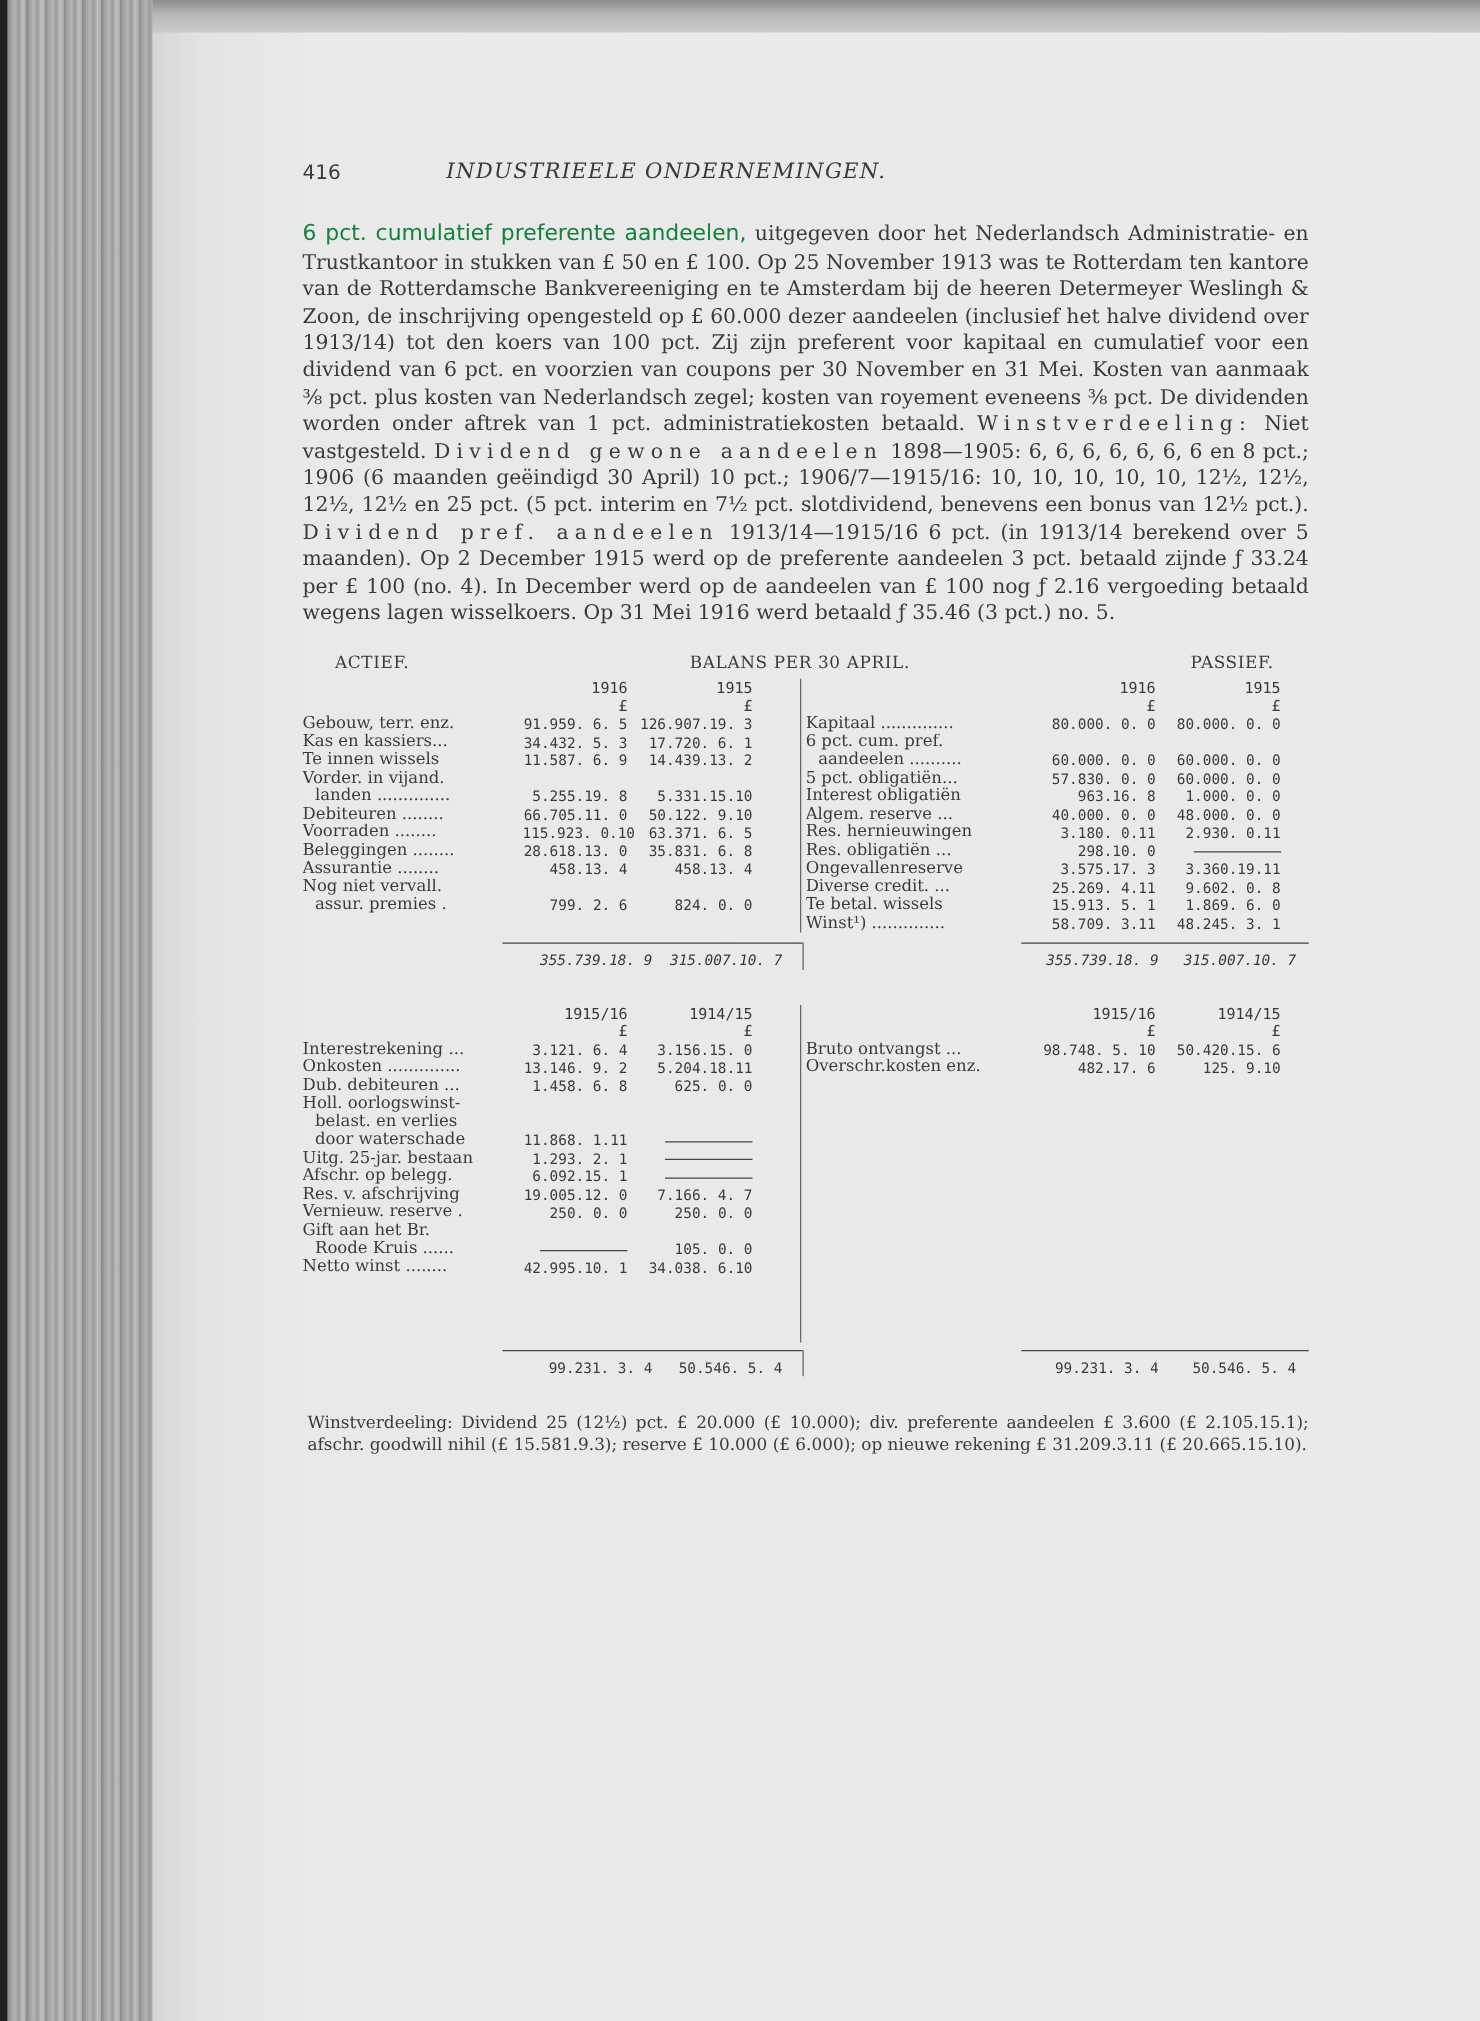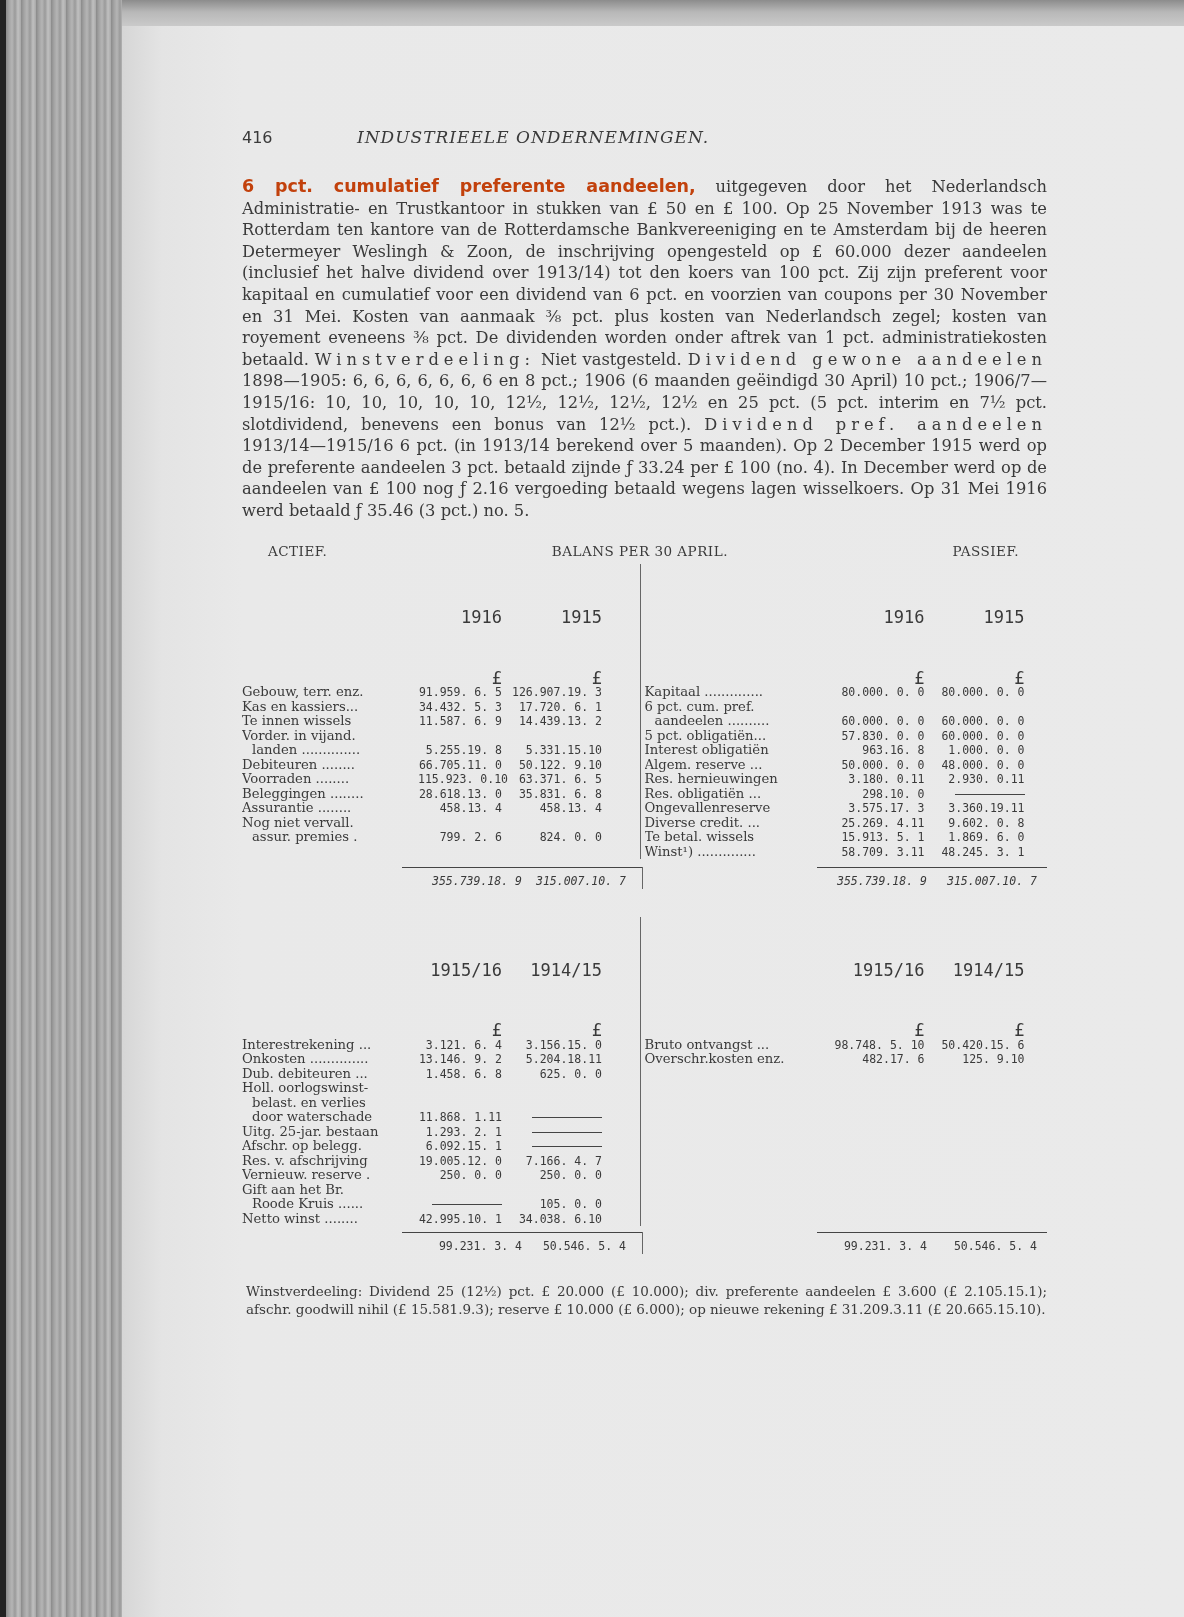--- a/index.html
+++ b/index.html
@@ -20,38 +20,38 @@
   }
   .page {
     position:absolute; left:122px; top:26px; width:1062px; height:1591px;
     background:linear-gradient(90deg,#d6d6d6 0,#e4e4e4 40px,#e9e9e9 120px,#eaeaea 100%);
   }
   .content { position:absolute; left:242px; top:122px; width:805px; font-size:16.3px; }
   .runhead { display:flex; font-size:17px; height:30px; align-items:center; }
   .runhead .pno { width:60px; font-family:"DejaVu Sans",sans-serif; font-size:16px; }
   .runhead .rt { font-style:italic; letter-spacing:1px; margin-left:55px; }
   .body-text { margin-top:24px; text-align:justify; line-height:21.6px; font-size:16.3px; }
-  .bold-lead { font-family:"DejaVu Sans",sans-serif; font-weight:bold; font-size:17.5px; color:#c2410c; }
+  .bold-lead { font-family:"DejaVu Sans",sans-serif; font-weight:normal; font-size:17.5px; color:#15803d; }
   .sp { letter-spacing:5px; }
 
   
   .tbl { position:relative; font-size:13.2px; line-height:14.5px; margin-top:16px; }
   .tbl .titles { display:flex; justify-content:space-between; font-size:13.5px; letter-spacing:0.5px; padding:0 28px 0 26px;gap:44px; }
   .cols { display:flex; margin-top:6px; }
   .half { width:400px; }
   .half.right { width:405px; border-left:1px solid #666; padding-left:4px; }
   .row { display:flex; white-space:nowrap; }
   .lbl { width:176px; overflow:hidden; }
   .lbl.ind { padding-left:10px; box-sizing:border-box; }
   .num { width:84px; text-align:right; font-family:"DejaVu Sans Mono","Liberation Mono",monospace; font-size:11.5px; }
   .num2 { width:100px; text-align:right; font-family:"DejaVu Sans Mono","Liberation Mono",monospace; font-size:11.5px; }
   .right .lbl { width:170px; }
   .right .num { width:110px; }
   .right .num2 { width:100px; }
-  .hdr { font-size:17px;margin-top:46px; }
+  .hdr { font-size:12px; }
   .dash { display:inline-block; width:70px; border-top:1px solid #444; vertical-align:middle; }
   .footnote { font-size:14px; margin-top:4px; }
   .closing { margin-top:28px; font-size:13.5px; line-height:18px; text-align:justify; padding-left:4px; }
 </style>
 </head>
 <body>
 
 <div class="spine"></div>
 <div class="topedge"></div>
 <div class="page"></div>
@@ -174,21 +174,21 @@
               <span class="num">57.830. 0. 0</span>
               <span class="num2">60.000. 0. 0</span>
             </div>
             <div class="row">
               <span class="lbl">Interest obligatiën</span>
               <span class="num">963.16. 8</span>
               <span class="num2">1.000. 0. 0</span>
             </div>
             <div class="row">
               <span class="lbl">Algem. reserve ...</span>
-              <span class="num">50.000. 0. 0</span>
+              <span class="num">40.000. 0. 0</span>
               <span class="num2">48.000. 0. 0</span>
             </div>
             <div class="row">
               <span class="lbl">Res. hernieuwingen</span>
               <span class="num">3.180. 0.11</span>
               <span class="num2">2.930. 0.11</span>
             </div>
             <div class="row">
               <span class="lbl">Res. obligatiën ...</span>
               <span class="num">298.10. 0</span>

